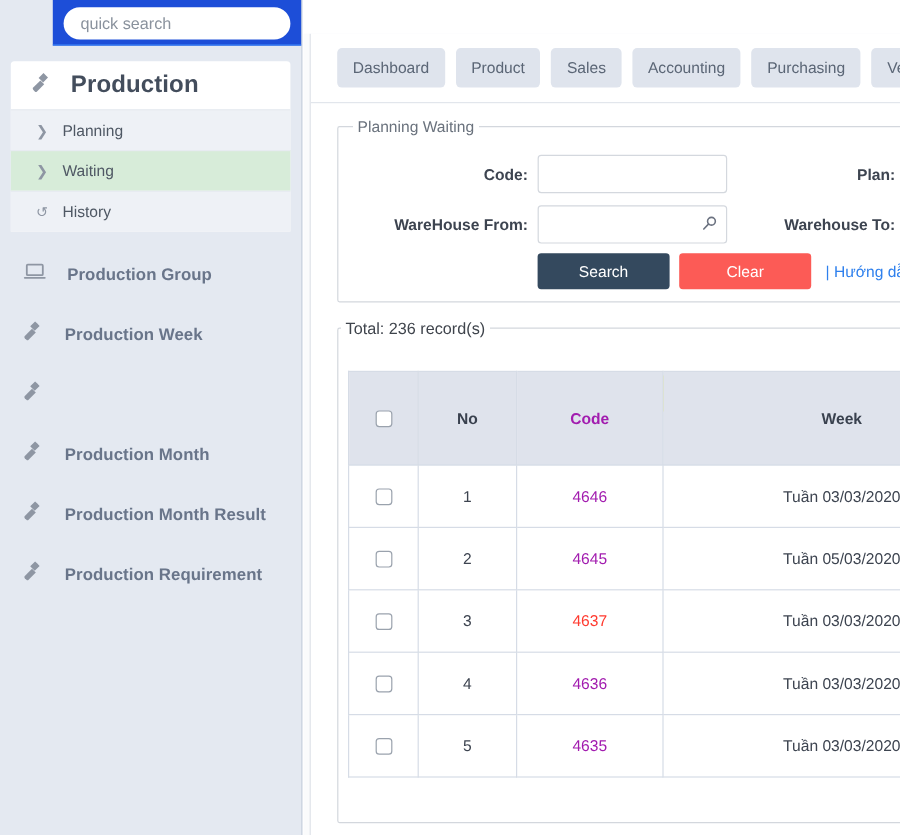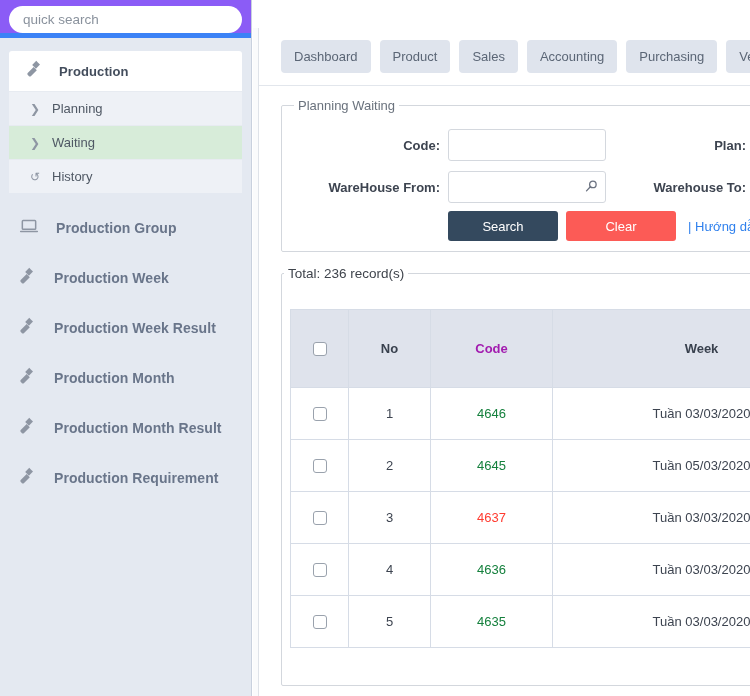--- a/index.html
+++ b/index.html
@@ -15,22 +15,23 @@
   
   #sidebar {
     position: absolute; left: 0; top: 0;
     width: 252px; height: 696px;
     background: #e4e9f1;
     border-right: 1px solid #c9d1de;
   }
   #quick-search-wrap {
     height: 38px;
     padding: 6px 9px 0 9px;
-    background: #8b5cf6;
-    border-bottom: 5px solid #3b82f6;
+    background: #1d4ed8;
+    border-bottom: 1px solid #3b82f6;
+    margin-left: 44px;
   }
   #quick-search {
     width: 100%; height: 27px;
     border: none; outline: none;
     border-radius: 14px;
     background: #ffffff;
     padding: 0 14px;
     font-size: 13.5px;
     font-family: "Liberation Sans", sans-serif;
     color: #5b6470;
@@ -42,21 +43,21 @@
     background: #ffffff;
     border-radius: 3px 3px 0 0;
   }
   .prod-head {
     display: flex; align-items: center;
     height: 40px;
     padding-left: 16px;
     gap: 14px;
   }
   .prod-head-label {
-    font-size: 13px; font-weight: bold;
+    font-size: 20px; font-weight: bold;
     color: #434d5c;
     letter-spacing: .1px;
   }
   .sub-item {
     display: flex; align-items: center;
     height: 34px;
     padding-left: 21px;
     gap: 13px;
     background: #eef1f6;
     font-size: 13px;
@@ -247,21 +248,21 @@
   .col-week { width: 298px; }
   .cbx {
     width: 14px; height: 14px;
     border: 1px solid #9aa2ad;
     border-radius: 3px;
     background: #fff;
     display: inline-block;
     vertical-align: middle;
     cursor: pointer;
   }
-  .code-link { color: #15803d; cursor: pointer; }
+  .code-link { color: #a21caf; cursor: pointer; }
   .code-link.danger { color: #ff3b30; }
 </style>
 </head>
 <body>
 
 <div id="app">
 
   <div id="sidebar">
 
     <div id="quick-search-wrap">
@@ -325,21 +326,20 @@
 
       <div class="nav-item">
         <span class="ic">
           <svg width="20" height="20" viewBox="0 0 24 24">
               <g fill="#8e96a3">
                 <path d="M13.5 2.2 8.6 7.1l2.2 2.2 4.9-4.9zM15.7 4.4l-4.9 4.9 2.3 2.3 4.9-4.9z"></path>
                 <path d="M10.4 9.6 3.2 16.8a1.6 1.6 0 0 0 0 2.2l1.6 1.6a1.6 1.6 0 0 0 2.2 0l7.2-7.2z"></path>
               </g>
             </svg>
         </span>
-        <span class="nav-label">Production Week Result</span>
       </div>
 
       <div class="nav-item">
         <span class="ic">
           <svg width="20" height="20" viewBox="0 0 24 24">
               <g fill="#8e96a3">
                 <path d="M13.5 2.2 8.6 7.1l2.2 2.2 4.9-4.9zM15.7 4.4l-4.9 4.9 2.3 2.3 4.9-4.9z"></path>
                 <path d="M10.4 9.6 3.2 16.8a1.6 1.6 0 0 0 0 2.2l1.6 1.6a1.6 1.6 0 0 0 2.2 0l7.2-7.2z"></path>
               </g>
             </svg>

